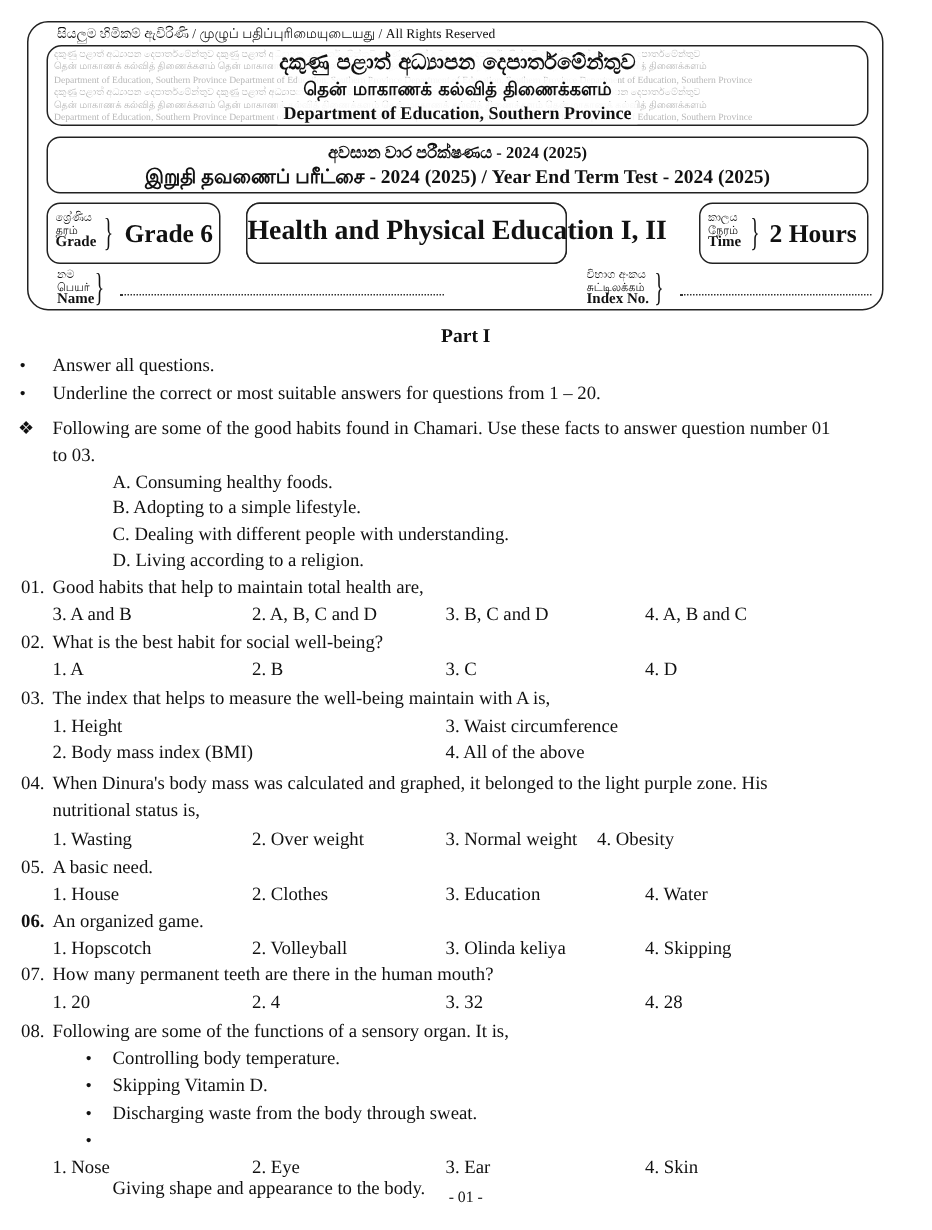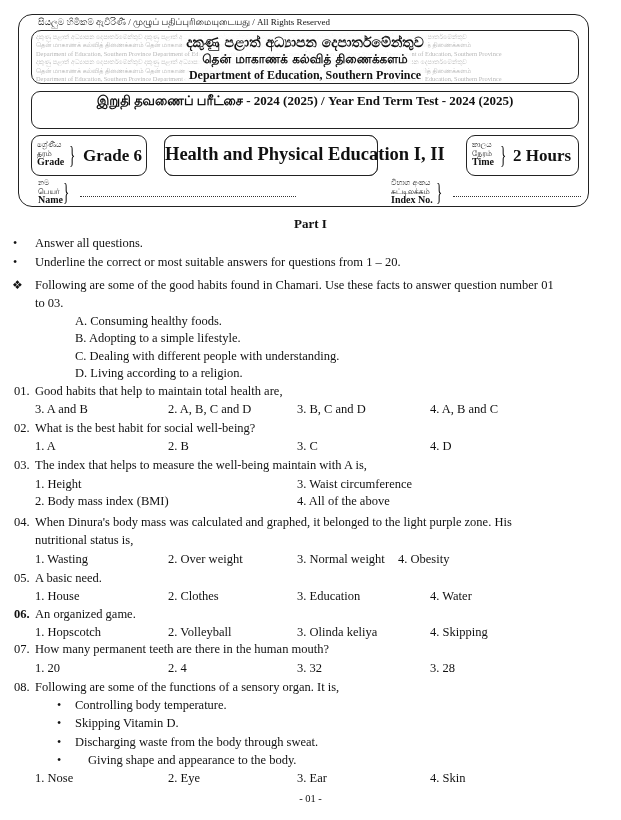--- a/index.html
+++ b/index.html
@@ -74,20 +74,21 @@
     <div>Department of Education, Southern Province Department of Education, Southern Province Department of Education, Southern Province Department of Education, Southern Province</div>
   </div>
   <div class="dept-text">
     <div><span class="dept-si">දකුණු පළාත් අධ්‍යාපන දෙපාර්තමේන්තුව</span></div>
     <div><span class="dept-ta">தென் மாகாணக் கல்வித் திணைக்களம்</span></div>
     <div><span class="dept-en">Department of Education, Southern Province</span></div>
   </div>
 </div>
 
 <div class="exam-box">
+  <div class="exam-l1">අවසාන වාර පරීක්ෂණය - 2024 (2025)</div>
   <div class="exam-l2">இறுதி தவணைப் பரீட்சை - 2024 (2025) / Year End Term Test - 2024 (2025)</div>
 </div>
 
 <div class="grade-box">
   <div class="tri-label" style="left:5px; top:5px;">
     <div>ශ්‍රේණිය</div>
     <div>தரம்</div>
     <div class="en">Grade</div>
   </div>
   <div class="brace" style="left:34px; top:6px;">}</div>
@@ -183,32 +184,32 @@
 <div class="opt" style="left:35px; top:625px;">1.  Hopscotch</div>
 <div class="opt" style="left:168px; top:625px;">2.  Volleyball</div>
 <div class="opt" style="left:297px; top:625px;">3.  Olinda keliya</div>
 <div class="opt" style="left:430px; top:625px;">4.  Skipping</div>
 
 <div class="line" style="left:14px; top:642px;">07.</div>
 <div class="line" style="left:35px; top:642px;">How many permanent teeth are there in the human mouth?</div>
 <div class="opt" style="left:35px; top:661px;">1.  20</div>
 <div class="opt" style="left:168px; top:661px;">2.  4</div>
 <div class="opt" style="left:297px; top:661px;">3.  32</div>
-<div class="opt" style="left:430px; top:661px;">3.  28</div>
+<div class="opt" style="left:430px; top:661px;">4.  28</div>
 
 <div class="line" style="left:14px; top:680px;">08.</div>
 <div class="line" style="left:35px; top:680px;">Following are some of the functions of a sensory organ. It is,</div>
 
 <div class="bullet-dot" style="left:57px; top:698px;">•</div>
 <div class="line" style="left:75px; top:698px;">Controlling body temperature.</div>
 <div class="bullet-dot" style="left:57px; top:716px;">•</div>
 <div class="line" style="left:75px; top:716px;">Skipping Vitamin D.</div>
 <div class="bullet-dot" style="left:57px; top:735px;">•</div>
 <div class="line" style="left:75px; top:735px;">Discharging waste from the body through sweat.</div>
 <div class="bullet-dot" style="left:57px; top:753px;">•</div>
-<div class="line" style="left:75px; top:753px;margin-left:13px;">Giving shape and appearance to the body.</div>
+<div class="line" style="left:75px; top:785px;">Giving shape and appearance to the body.</div>
 
 <div class="opt" style="left:35px; top:771px;">1.  Nose</div>
 <div class="opt" style="left:168px; top:771px;">2.  Eye</div>
 <div class="opt" style="left:297px; top:771px;">3.  Ear</div>
 <div class="opt" style="left:430px; top:771px;">4.  Skin</div>
 
 <div class="footer">- 01 -</div>
 
 </body></html>

